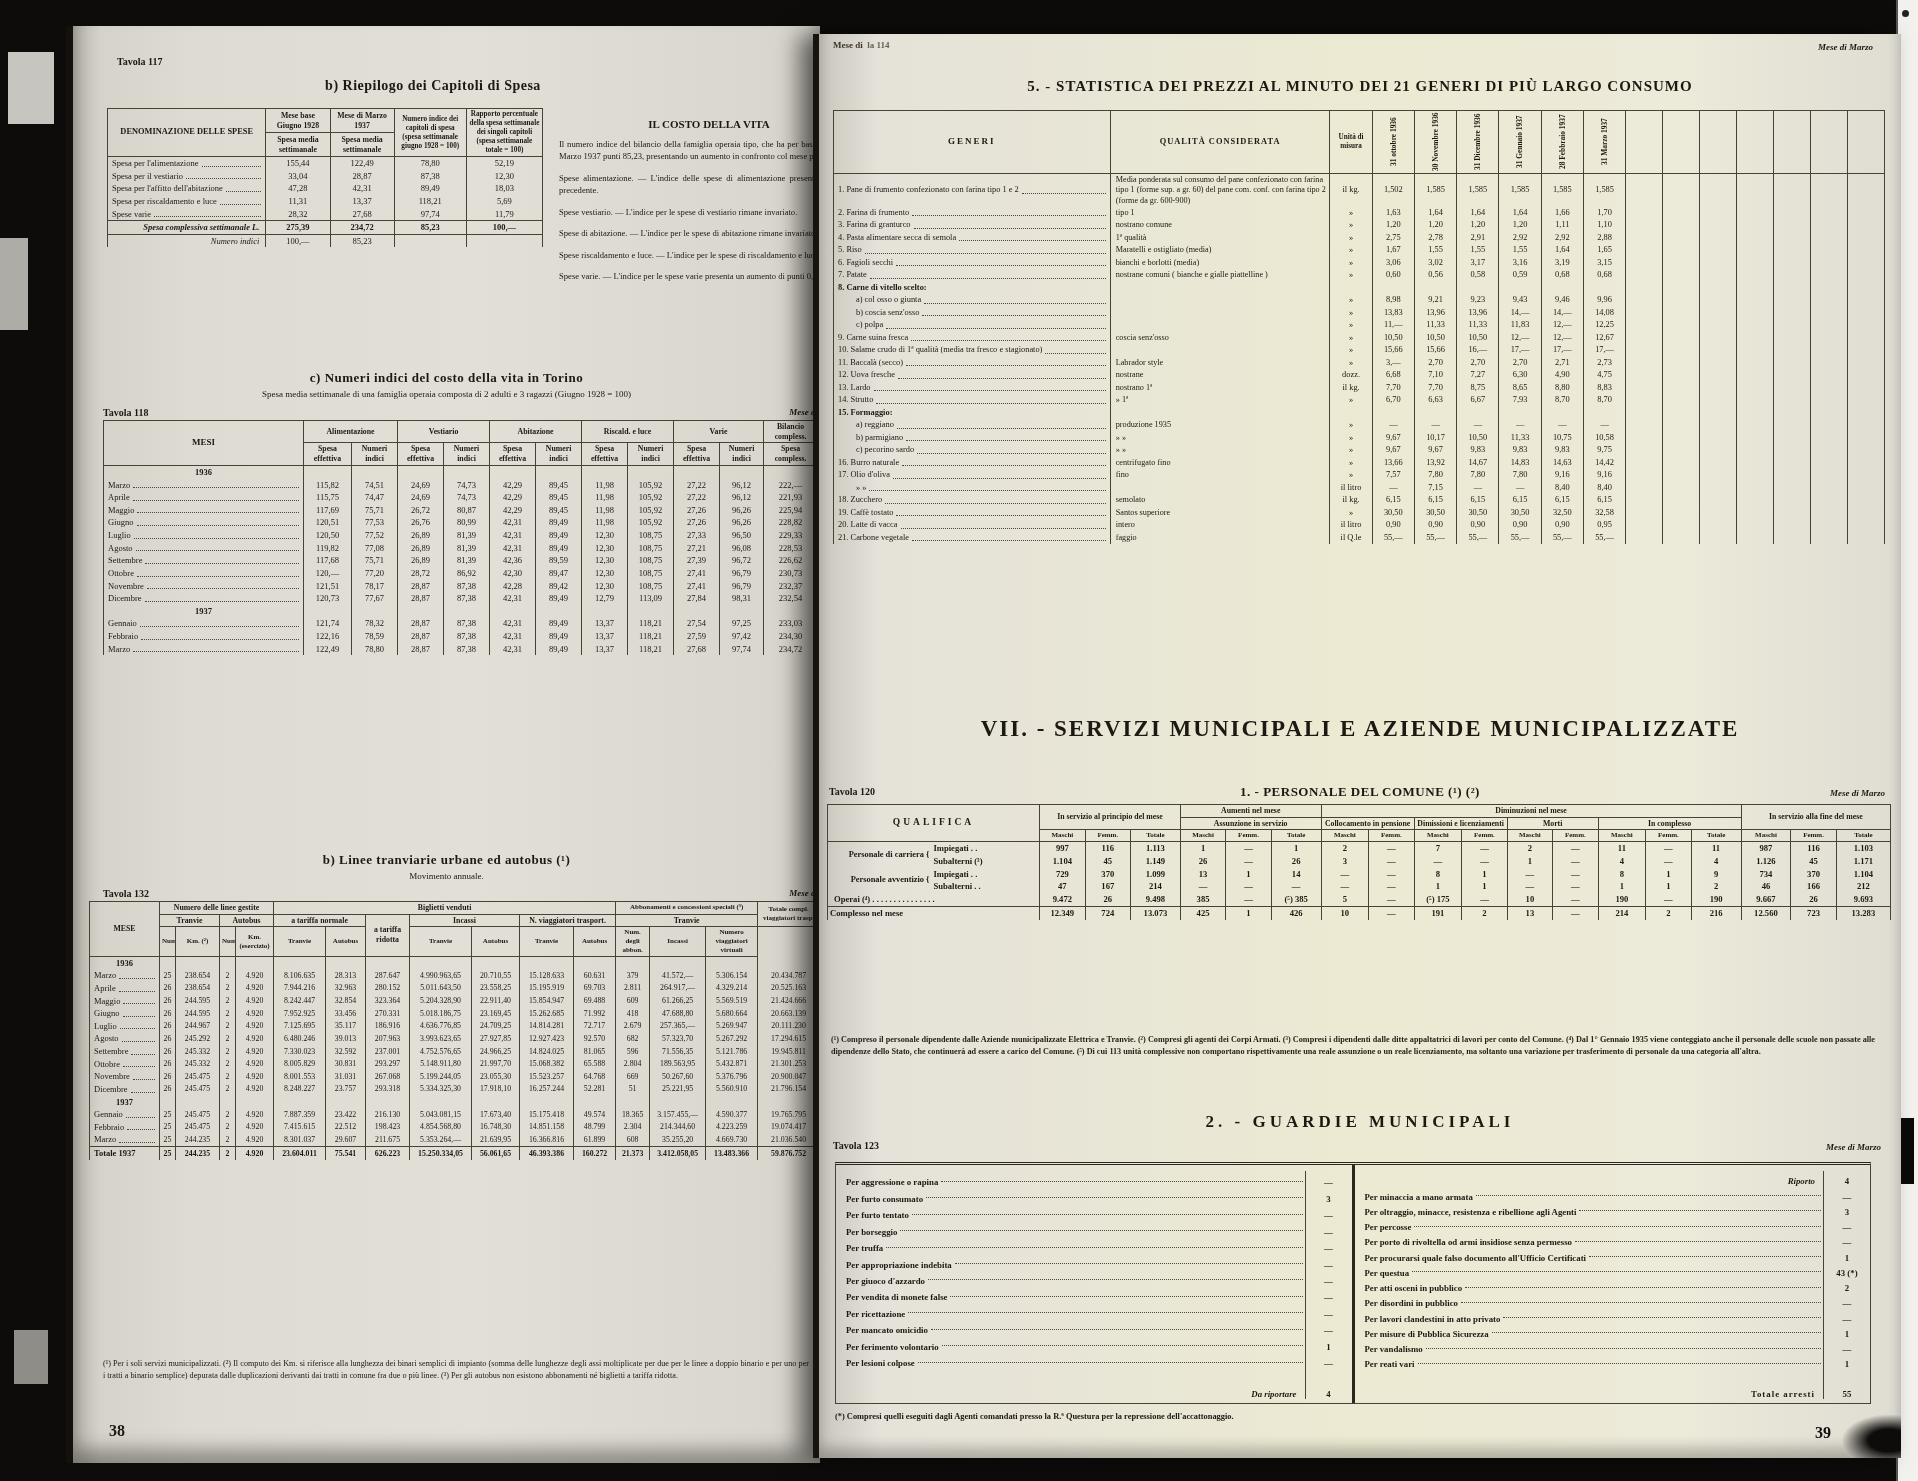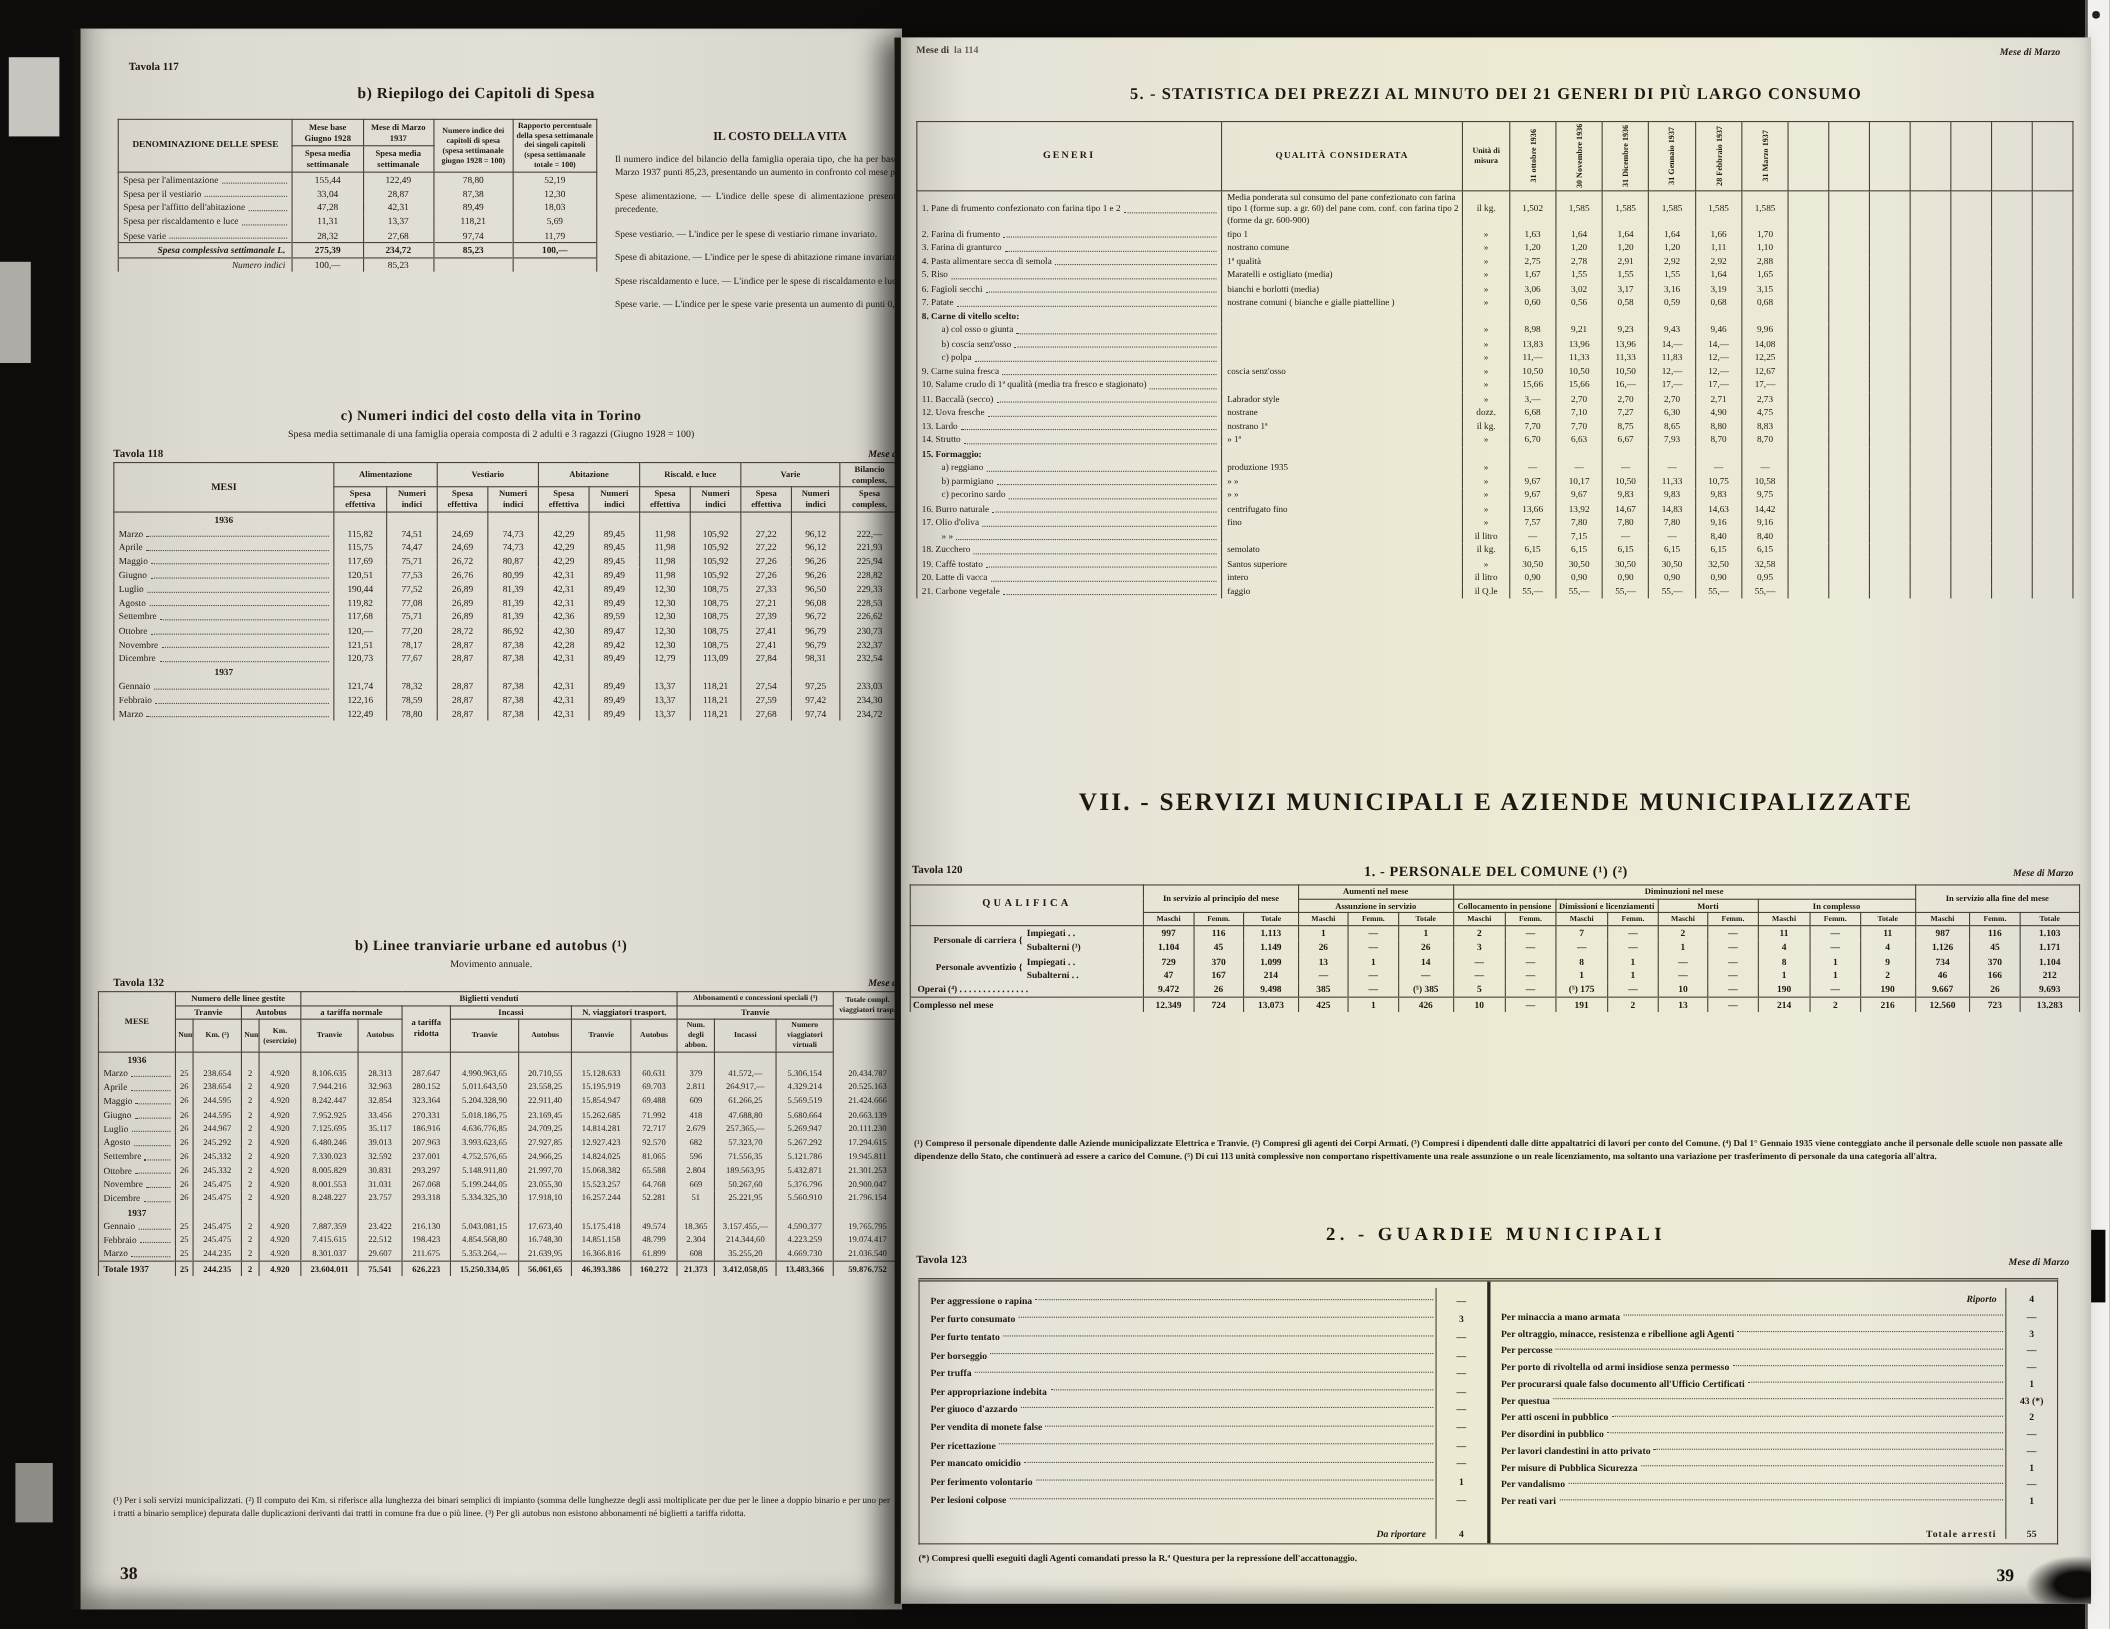--- a/index.html
+++ b/index.html
@@ -376,21 +376,21 @@
           <td>96,26</td>
           <td>228,82</td>
         </tr>
         <tr>
           <td class="lab">
             <div class="leadrow">
               <span>Luglio</span>
               <span class="lead"></span>
             </div>
           </td>
-          <td>190,44</td>
+          <td>120,50</td>
           <td>77,52</td>
           <td>26,89</td>
           <td>81,39</td>
           <td>42,31</td>
           <td>89,49</td>
           <td>12,30</td>
           <td>108,75</td>
           <td>27,33</td>
           <td>96,50</td>
           <td>229,33</td>

